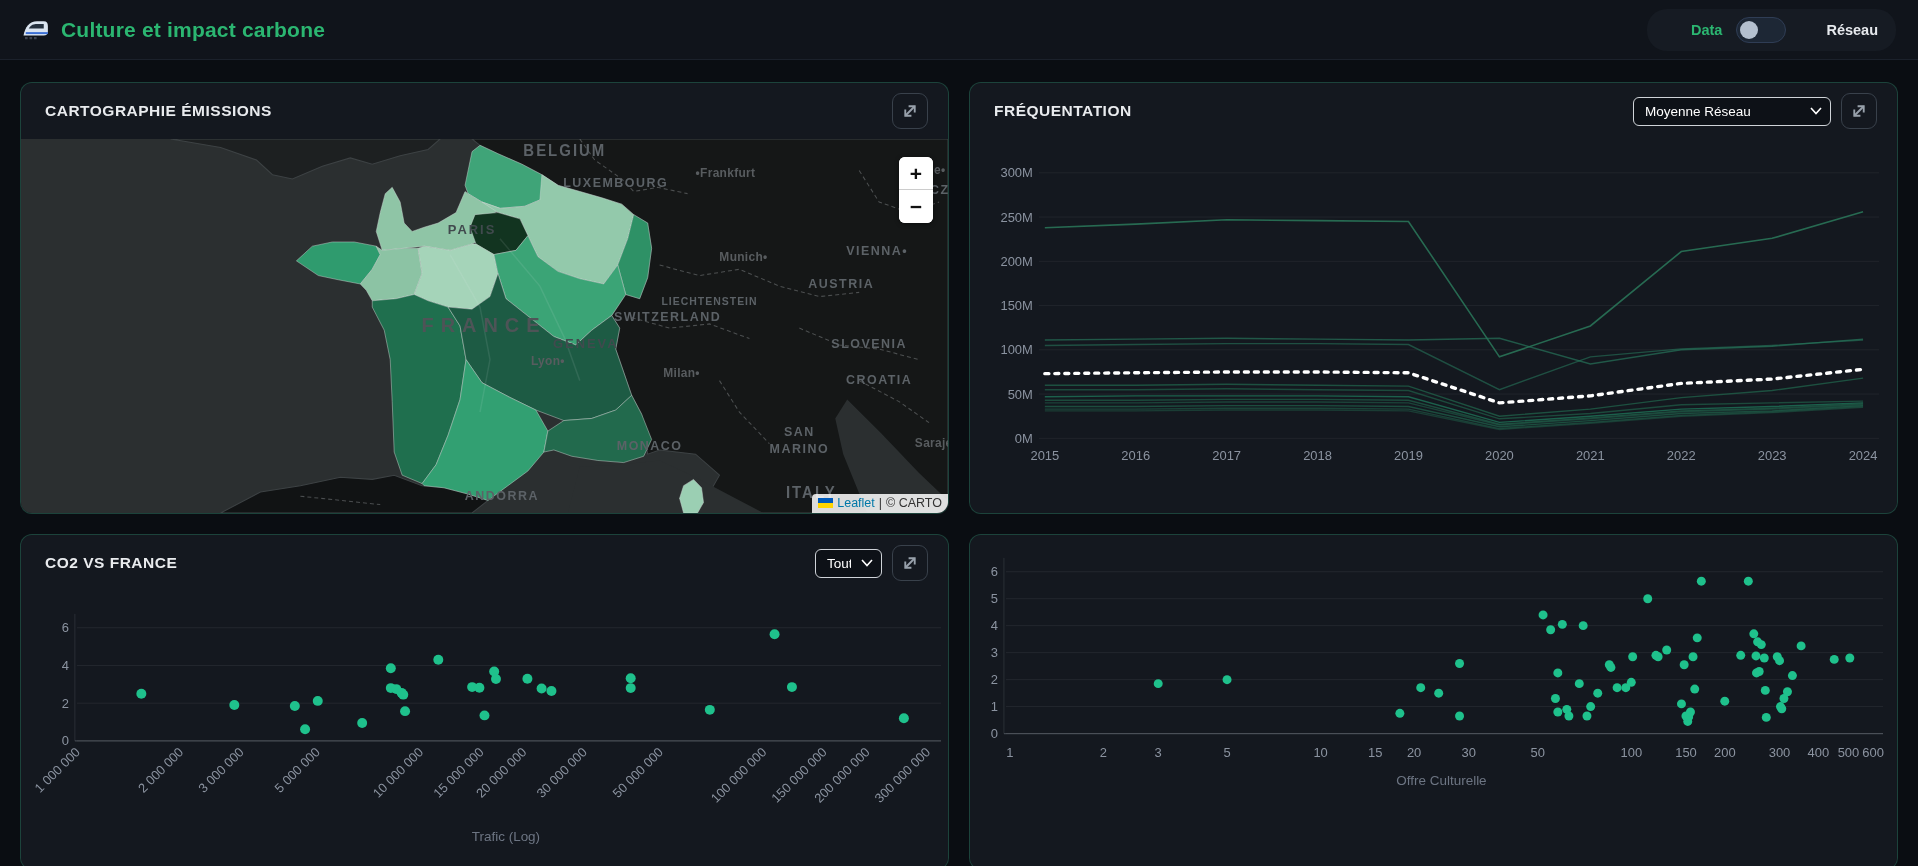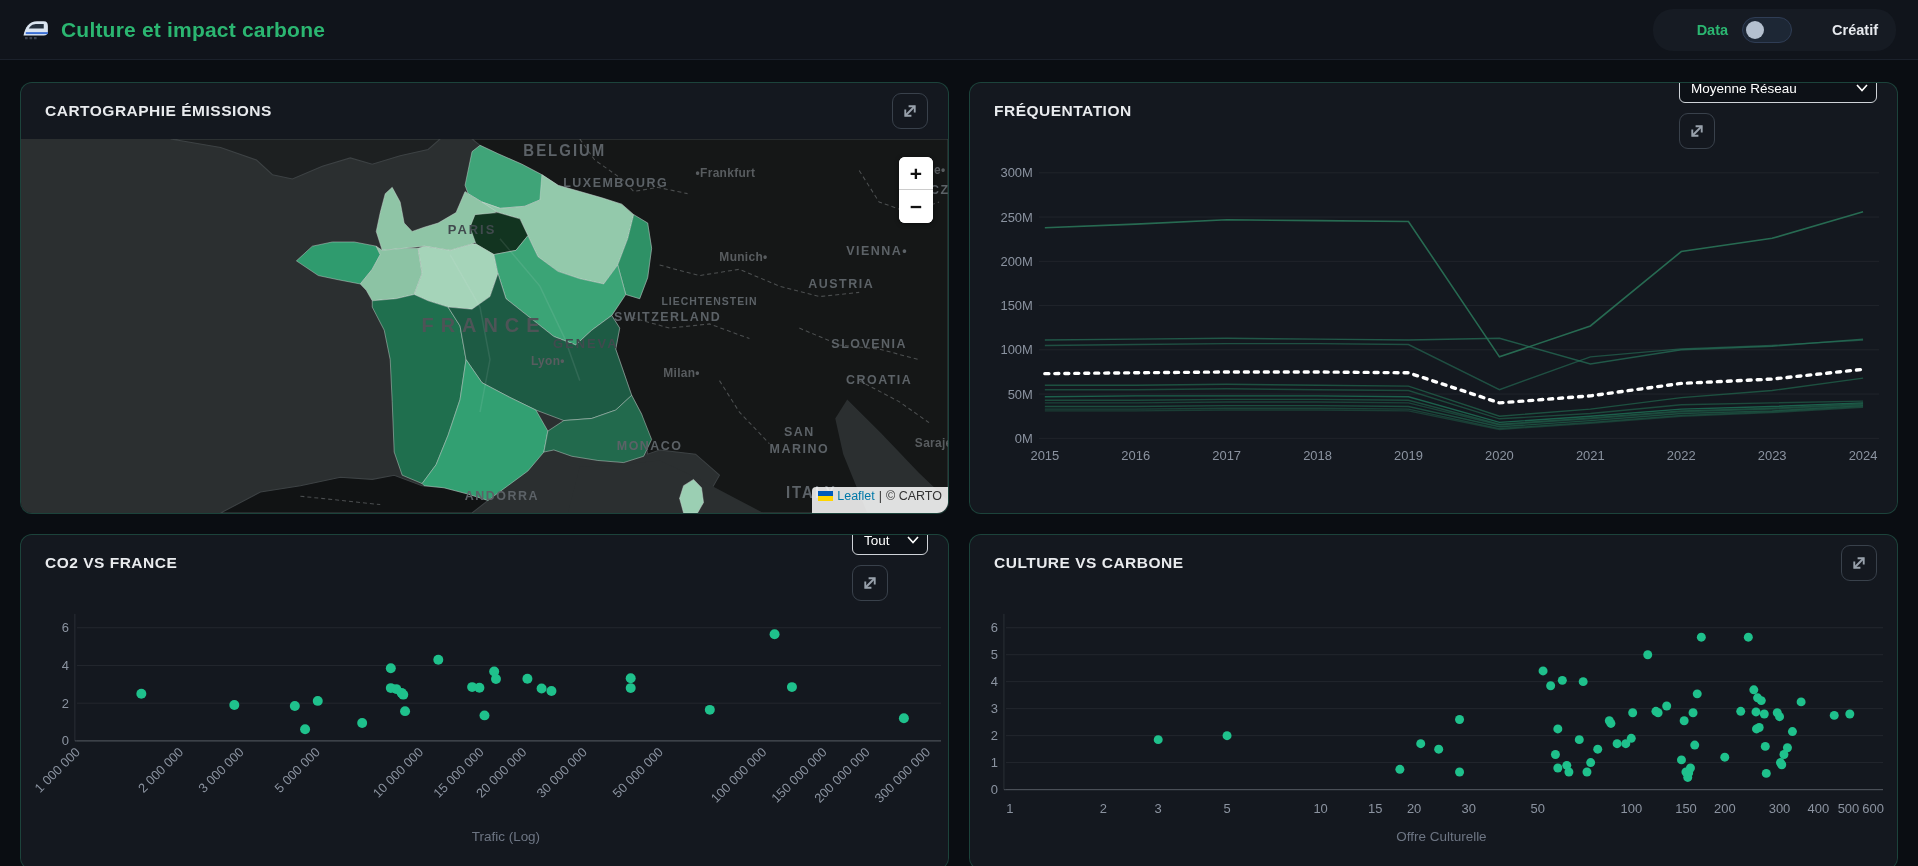--- a/index.html
+++ b/index.html
@@ -48,21 +48,21 @@
   }
   .panel.row1{height:432px;}
   .panel.row2{height:336px;}
   .panel-header{
     height:56px;flex:0 0 56px;display:flex;align-items:center;
     justify-content:space-between;padding:0 20px 0 24px;
   }
   .panel-title{
     margin:0;font-size:15.5px;font-weight:bold;letter-spacing:.5px;color:#e9ebee;
   }
-  .panel-controls{display:flex;gap:10px;flex-direction:column;}
+  .panel-controls{display:flex;align-items:center;gap:10px;}
   .select-wrap{position:relative;display:inline-block;}
   .select-wrap select{
     appearance:none;-webkit-appearance:none;
     background:#0d1117;color:#fff;
     border:1px solid #cfd3d8;border-radius:6px;
     font-family:inherit;font-size:13.5px;
     height:29px;padding:0 30px 0 11px;min-width:0;
   }
   .select-wrap .chev{
     position:absolute;right:9px;top:50%;margin-top:-4px;pointer-events:none;
@@ -90,21 +90,21 @@
   }
   .leaflet-zoom .zbtn{
     display:block;width:34px;height:33px;line-height:33px;text-align:center;
     color:#111;font-size:21px;font-weight:bold;cursor:pointer;
     background:#fff;border:none;padding:0;font-family:inherit;
   }
   .leaflet-zoom .zbtn:first-child{border-bottom:1px solid #ccc;}
   .attribution{
     position:absolute;right:0;bottom:0;
     background:rgba(255,255,255,.85);color:#333;
-    font-size:12.5px;padding:2px 6px 10px;border-top-left-radius:4px;
+    font-size:12.5px;padding:2px 6px 3px;border-top-left-radius:4px;
     display:flex;align-items:center;gap:4px;
   }
   .attribution .flag{
     display:inline-block;width:15px;height:10px;
     background:linear-gradient(#005BBB 50%,#FFD500 50%);
   }
   .attribution a{color:#0078A8;text-decoration:none;}
   
   svg text{font-family:"Liberation Sans","DejaVu Sans",sans-serif;}
   .tick{fill:#8b93a0;font-size:13px;}
@@ -123,21 +123,21 @@
       <rect x="10" y="28" width="3.5" height="3" fill="#3d4450"></rect>
       <rect x="16" y="28" width="3.5" height="3" fill="#3d4450"></rect>
     </svg>
     <h1 class="page-title">Culture et impact carbone</h1>
   </div>
   <div class="mode-toggle">
     <span class="mode-label active">Data</span>
     <div class="switch">
       <div class="knob"></div>
     </div>
-    <span class="mode-label">Créatif</span>
+    <span class="mode-label">Réseau</span>
   </div>
 </header>
 
 <main class="grid">
 
   <section class="panel row1">
     <div class="panel-header">
       <h2 class="panel-title">CARTOGRAPHIE ÉMISSIONS</h2>
       <div class="panel-controls">
         <button class="expand-btn">
@@ -277,21 +277,21 @@
         <polyline points="75.0,273.4 166.1,273.4 257.2,272.5 348.3,272.5 439.4,273.4 530.6,292.1 621.7,285.9 712.8,278.8 803.9,275.2 895.0,269.9" fill="none" stroke="#1f5f49" stroke-width="1.4" stroke-opacity="0.5"></polyline>
         <polyline points="75.0,236.0 166.1,235.1 257.2,234.3 348.3,234.3 439.4,235.1 530.6,265.4 621.7,258.3 712.8,245.8 803.9,241.4 895.0,231.6" fill="none" stroke="#ffffff" stroke-width="3.4" stroke-opacity="1" stroke-dasharray="4 6" stroke-linecap="round"></polyline>
       </svg>
   </section>
 
   <section class="panel row2">
     <div class="panel-header">
       <h2 class="panel-title">CO2 VS FRANCE</h2>
       <div class="panel-controls">
         <span class="select-wrap">
-          <select style="width:76px;">
+          <select style="width:67px;">
             <option>Tout</option>
           </select>
           <svg class="chev" width="12" height="8" viewBox="0 0 12 8">
             <path d="M1 1 L6 6.5 L11 1" stroke="#ffffff" stroke-width="1.6" fill="none"></path>
           </svg>
         </span>
         <button class="expand-btn">
           <svg width="36" height="36" viewBox="0 0 36 36">
             <path d="M13 23 L23 13" stroke="#98a1ab" stroke-width="2" fill="none"></path>
             <path d="M16.5 13 H23 V19.5" stroke="#98a1ab" stroke-width="2" fill="none"></path>
@@ -349,32 +349,20 @@
         <circle cx="611.0" cy="87.9" r="5" fill="#1fc18c"></circle>
         <circle cx="611.0" cy="97.8" r="5" fill="#1fc18c"></circle>
         <circle cx="690.3" cy="119.7" r="5" fill="#1fc18c"></circle>
         <circle cx="755.2" cy="43.6" r="5" fill="#1fc18c"></circle>
         <circle cx="772.6" cy="96.8" r="5" fill="#1fc18c"></circle>
         <circle cx="884.8" cy="128.2" r="5" fill="#1fc18c"></circle>
       </svg>
   </section>
 
   <section class="panel row2">
-    <div class="panel-header">
-      <h2 class="panel-title">CULTURE VS CARBONE</h2>
-      <div class="panel-controls">
-        <button class="expand-btn">
-          <svg width="36" height="36" viewBox="0 0 36 36">
-            <path d="M13 23 L23 13" stroke="#98a1ab" stroke-width="2" fill="none"></path>
-            <path d="M16.5 13 H23 V19.5" stroke="#98a1ab" stroke-width="2" fill="none"></path>
-            <path d="M19.5 23 H13 V16.5" stroke="#98a1ab" stroke-width="2" fill="none"></path>
-          </svg>
-        </button>
-      </div>
-    </div>
     <svg id="culture-chart" class="chart-svg" viewBox="0 0 929 280" height="278" preserveAspectRatio="none">
         <line x1="36" x2="915" y1="200" y2="200" stroke="rgba(255,255,255,0.07)" stroke-width="1"></line>
         <text x="28" y="204.5" text-anchor="end" class="tick">0</text>
         <line x1="36" x2="915" y1="172.83333333333334" y2="172.83333333333334" stroke="rgba(255,255,255,0.07)" stroke-width="1"></line>
         <text x="28" y="177.33333333333334" text-anchor="end" class="tick">1</text>
         <line x1="36" x2="915" y1="145.66666666666666" y2="145.66666666666666" stroke="rgba(255,255,255,0.07)" stroke-width="1"></line>
         <text x="28" y="150.16666666666666" text-anchor="end" class="tick">2</text>
         <line x1="36" x2="915" y1="118.5" y2="118.5" stroke="rgba(255,255,255,0.07)" stroke-width="1"></line>
         <text x="28" y="123" text-anchor="end" class="tick">3</text>
         <line x1="36" x2="915" y1="91.33333333333333" y2="91.33333333333333" stroke="rgba(255,255,255,0.07)" stroke-width="1"></line>

